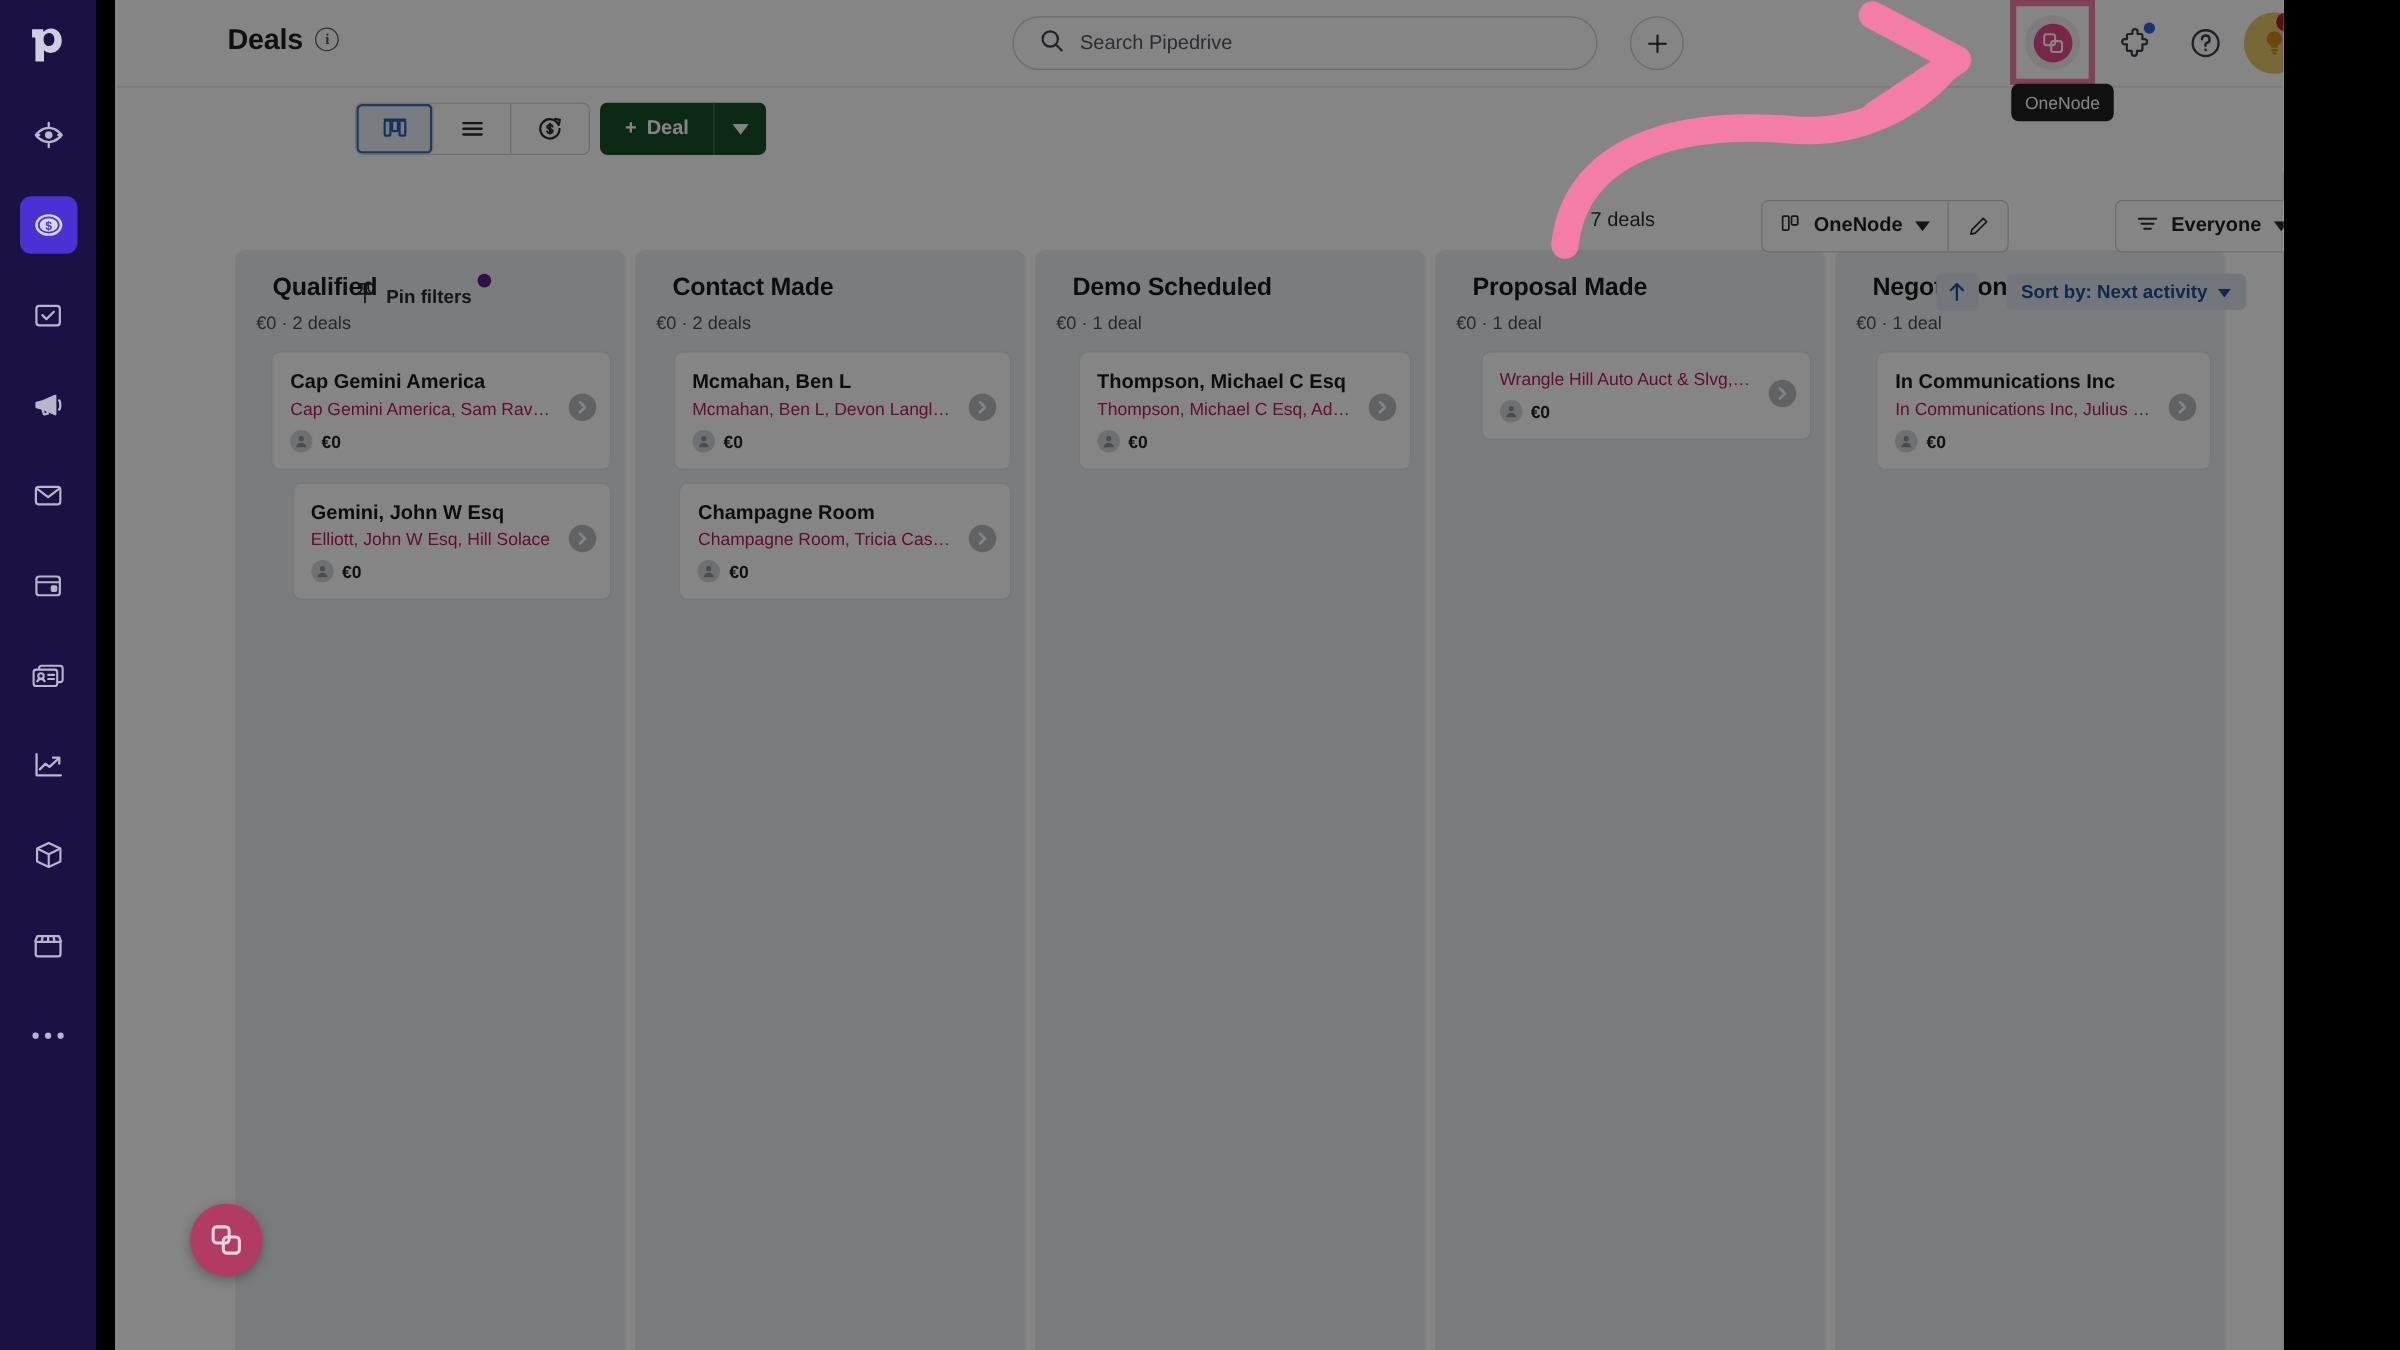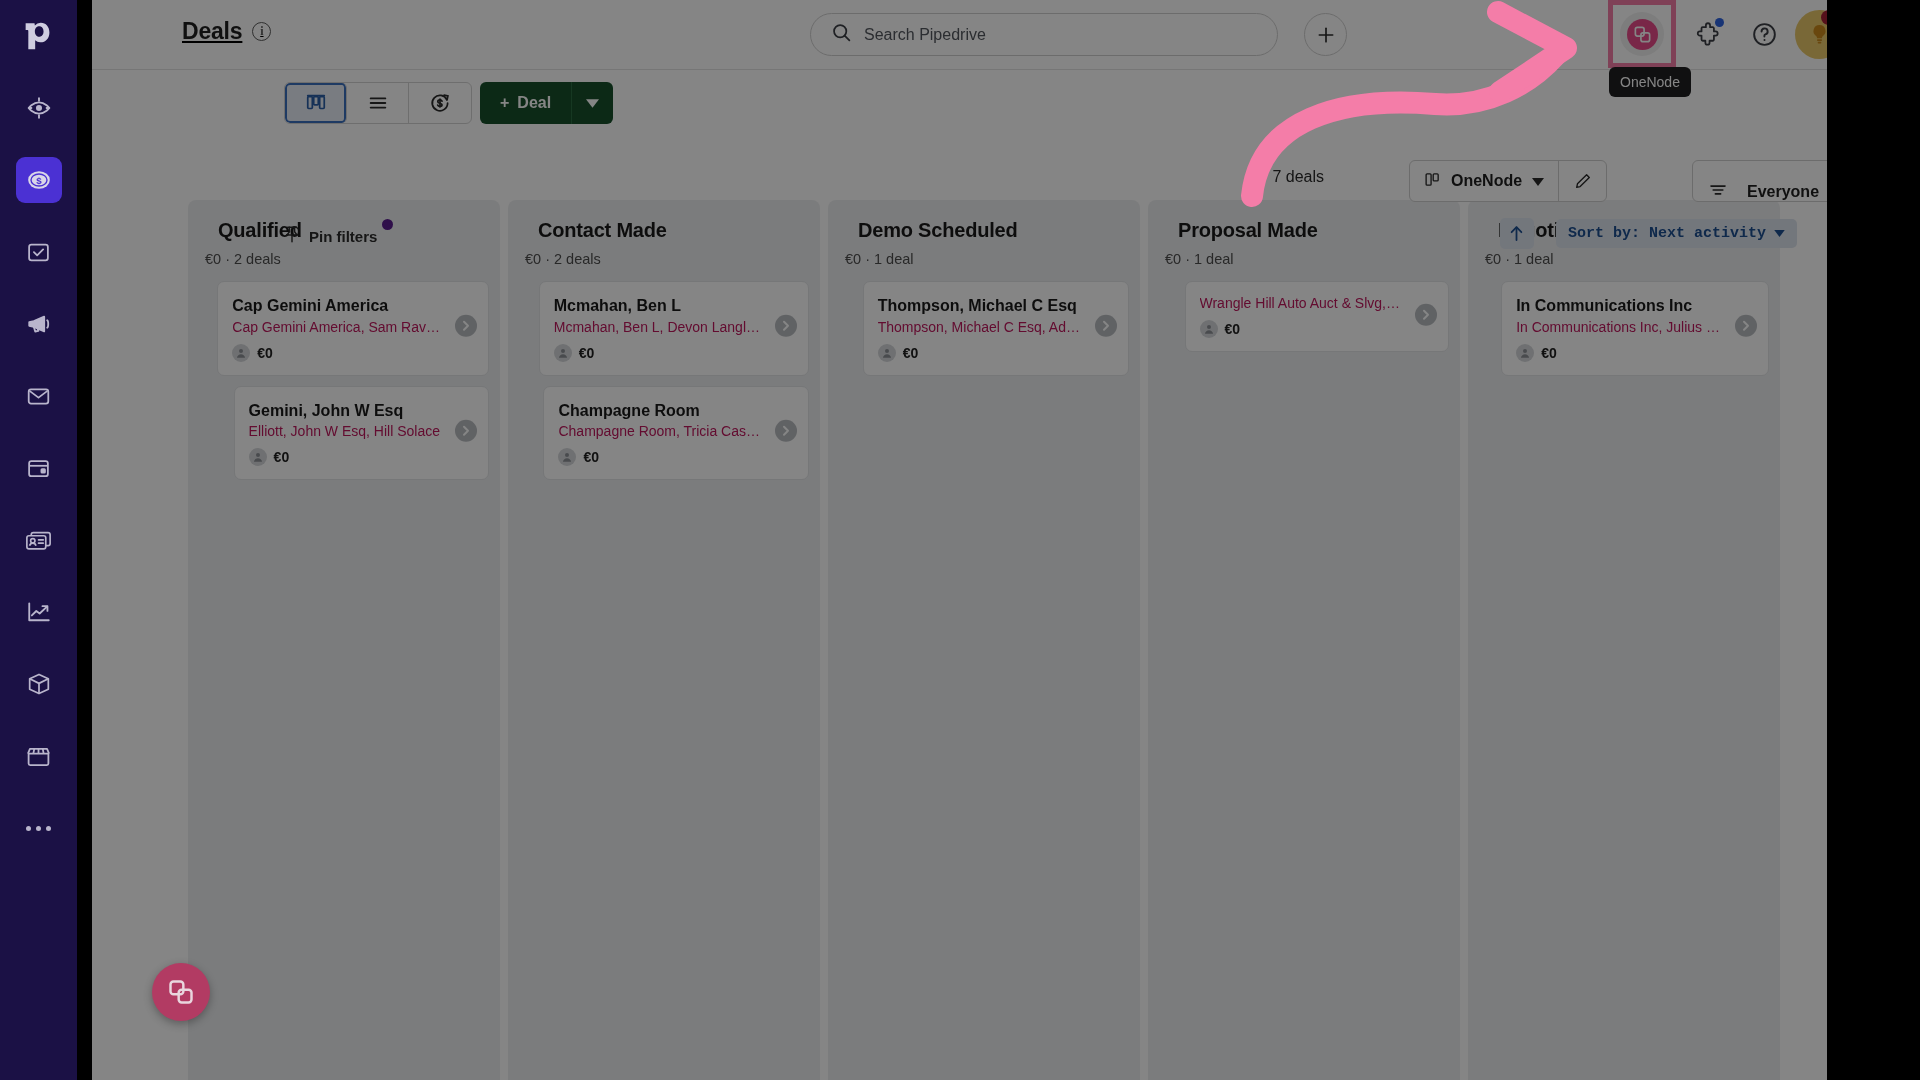--- a/index.html
+++ b/index.html
@@ -76,21 +76,21 @@
     position: absolute;
     left: 0; top: 0;
     width: 1735px; height: 70px;
     background: #fff;
     border-bottom: 1px solid #e3e3e3;
     display: flex; align-items: center;
     z-index: 10;
   }
   #page-title-wrap {
     position: absolute; left: 90px; top: 18px;
-    display: flex; align-items: center; gap: 10px; text-decoration: underline;
+    display: flex; align-items: center; gap: 10px;
   }
   #page-title {
     font-size: 23px; font-weight: 700; color: #1f1f1f;
     letter-spacing: -0.2px;
   }
   .info-circle {
     width: 19px; height: 19px; border-radius: 50%;
     border: 1.6px solid #5c5c5c;
     color: #5c5c5c; font-size: 12px; font-weight: 700;
     display: flex; align-items: center; justify-content: center;
@@ -239,30 +239,30 @@
     padding: 0 14px;
     font-size: 16px; font-weight: 700; color: #1f1f1f;
   }
   #pipelinesel .pen {
     width: 48px; border-left: 1px solid #cfcfcf;
     display: flex; align-items: center; justify-content: center;
   }
 
   #everyone {
     position: absolute; left: 1600px; top: 90px;
-    height: 42px; display: flex; align-items: flex-end; gap: 20px;
+    height: 42px; display: flex; align-items: center; gap: 10px;
     padding: 0 16px;
     border: 1px solid #cfcfcf; border-radius: 6px;
     background: #fff;
     font-size: 16px; font-weight: 700; color: #1f1f1f;
   }
 
   #sortrow {
     position: absolute; right: 30px; top: 148px;
-    display: flex; align-items: center; gap: 22px; font-family: Liberation Mono, monospace;
+    display: flex; align-items: center; gap: 22px;
   }
   #sortrow .arrowbox {
     width: 34px; height: 31px; border-radius: 5px;
     background: #dde4ee;
     display: flex; align-items: center; justify-content: center;
   }
   #sortrow .sortlabel {
     background: #dde4ee; border-radius: 5px;
     padding: 6px 12px;
     font-size: 15px; font-weight: 700; color: #1d4f91;

